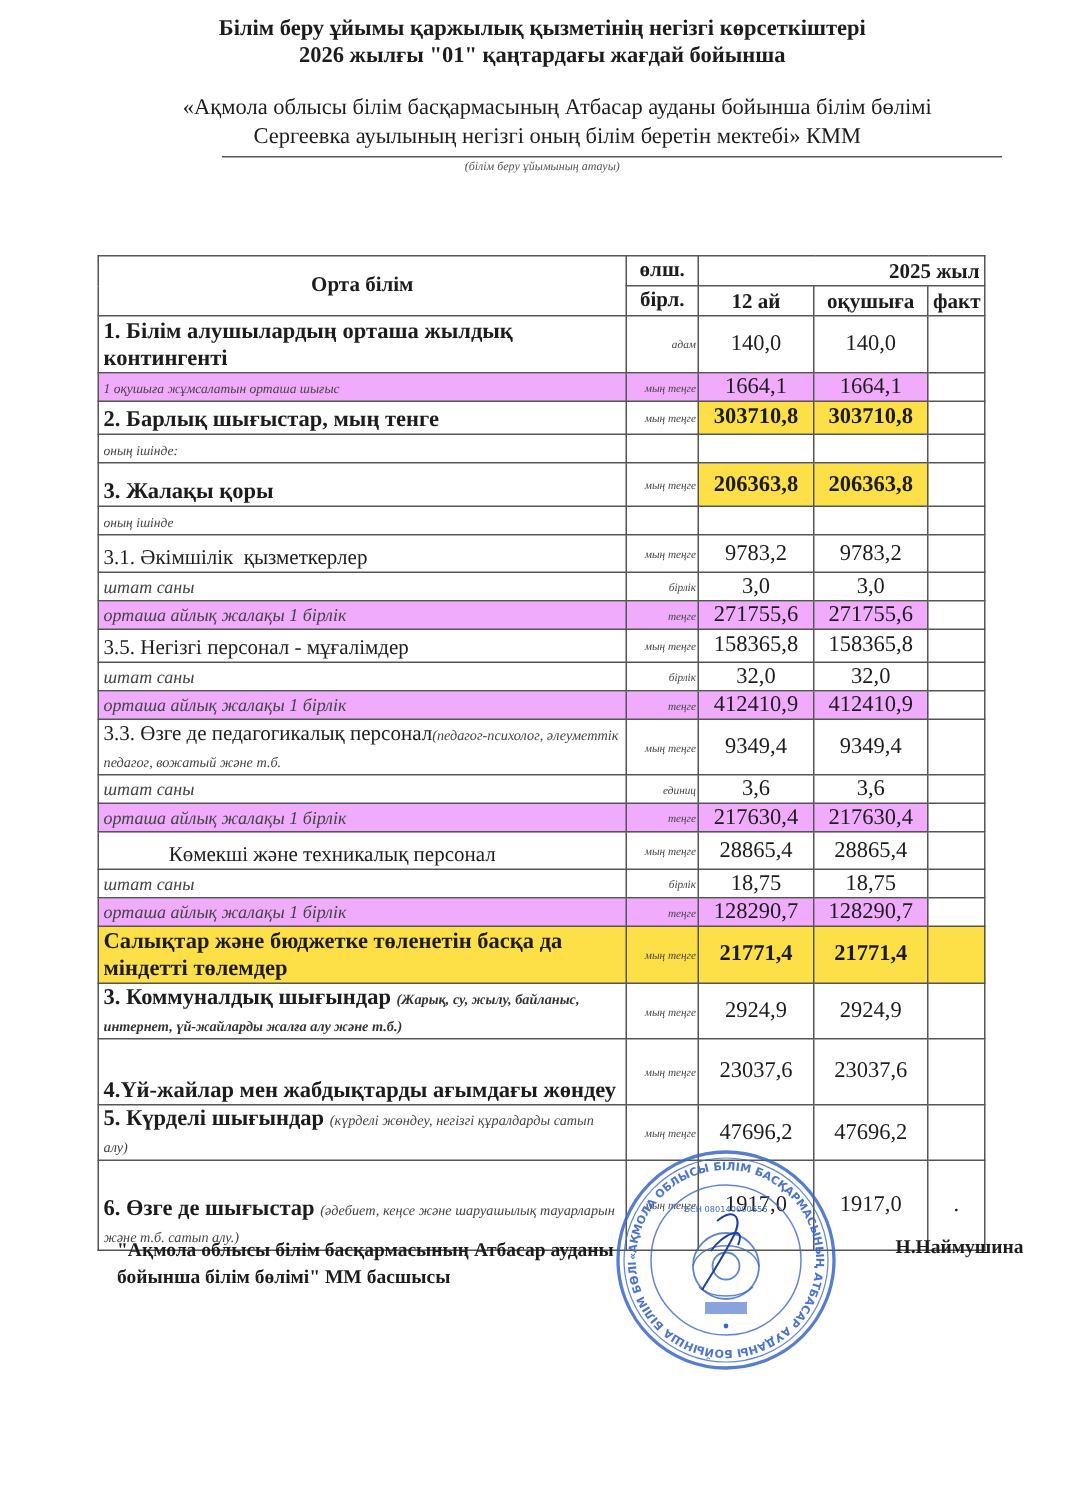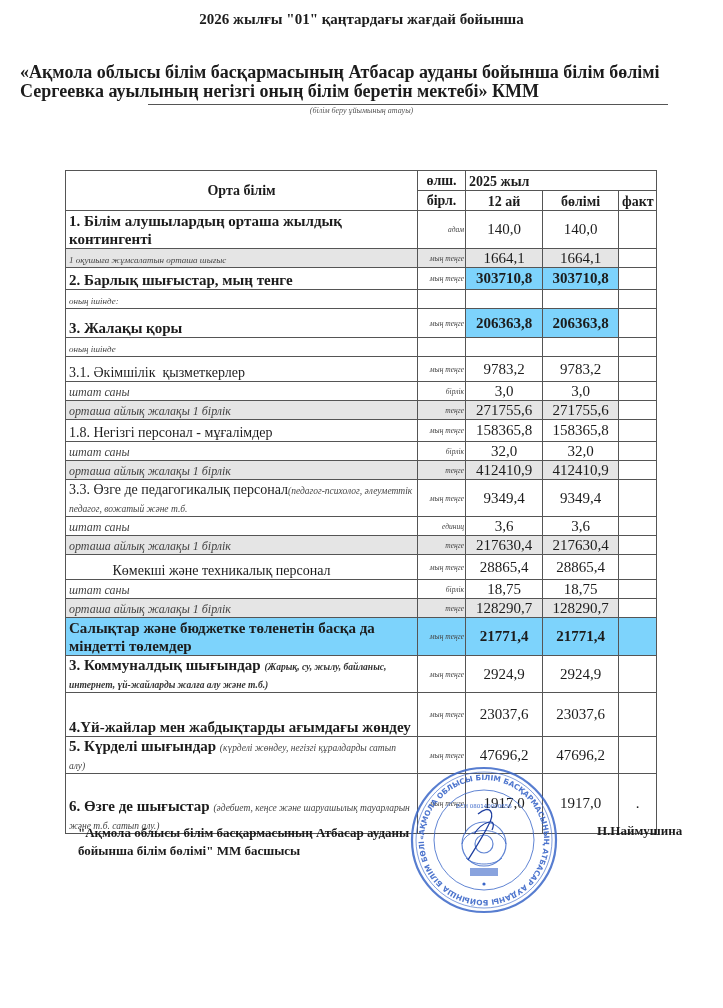--- a/index.html
+++ b/index.html
@@ -1,22 +1,22 @@
 <!DOCTYPE html>
 <html><head>
   <meta charset="utf-8">
   <style>
     html, body { margin: 0; padding: 0; background: #ffffff; }
     body { width: 723px; height: 1008px; position: relative; overflow: hidden;
            font-family: "Liberation Serif", "DejaVu Serif", serif; color: #1c1c1c; }
     .title { position: absolute; left: 0; width: 723px; text-align: center;
              font-weight: bold; font-size: 15px; line-height: 18px; }
     .t1 { top: 10px; }
-    .org { position: absolute; left: 20px; width: 703px; top: 63px; 
-           font-weight: bold; font-size: 18px; line-height: 19px; }
+    .org { position: absolute; left: 20px; width: 703px; top: 63px; text-align: center;
+           font-weight: normal; font-size: 15px; line-height: 19px; }
     .org-rule { position: absolute; left: 148px; width: 520px; top: 104px; border-top: 1px solid #555; }
     .org-caption { position: absolute; left: 0; width: 723px; top: 106px; text-align: center;
                    font-style: italic; font-size: 8px; color: #555; }
 
     table.main { position: absolute; left: 65px; top: 170px; width: 591px;
                  border-collapse: collapse; table-layout: fixed; padding-left: 28px; }
     table.main td, table.main th { border: 1px solid #555; padding: 0 3px; vertical-align: bottom; }
     col.c-name { width: 352px; }
     col.c-unit { width: 48px; }
     col.c-v1 { width: 77px; }
@@ -28,31 +28,32 @@
     .unit { font-style: italic; font-size: 7.5px; color: #444; text-align: right; vertical-align: middle !important;
             padding: 0 1px !important; line-height: 9px; }
     .num { text-align: center; font-size: 15px; vertical-align: middle !important; }
     .num.b { font-weight: bold; }
     .lbl-bold { font-weight: bold; font-size: 15px; }
     .lbl-reg { font-size: 14px; }
     .lbl-it { font-style: italic; font-size: 12px; color: #444; }
     .lbl-it-sm { font-style: italic; font-size: 9px; color: #444; }
     .sub-it { font-style: italic; font-weight: normal; font-size: 9.5px; color: #444; }
     .sub-it-b { font-style: italic; font-weight: bold; font-size: 9.5px; color: #333; }
-    .shade { background: #e5e5e5; }
-    .shade-l { background: #7dd3fc; }
+    .shade { background: #f0abfc; }
+    .shade-l { background: #fde047; }
 
     .footer-left { position: absolute; left: 78px; top: 824px; font-weight: bold; font-size: 13px; line-height: 18px; }
     .footer-right { position: absolute; left: 553px; top: 823px; font-weight: bold; font-size: 13px; padding-left: 44px; }
     .stamp { position: absolute; left: 408px; top: 764px; width: 152px; height: 152px; }
   </style>
 </head>
 <body>
 
 <div class="title t1">
+  <div>Білім беру ұйымы қаржылық қызметінің негізгі көрсеткіштері</div>
   <div>2026 жылғы "01" қаңтардағы жағдай бойынша</div>
 </div>
 
 <div class="org">
   <div>«Ақмола облысы білім басқармасының Атбасар ауданы бойынша білім бөлімі</div>
   <div>Сергеевка ауылының негізгі оның білім беретін мектебі» КММ</div>
 </div>
 <div class="org-rule"></div>
 <div class="org-caption">(білім беру ұйымының атауы)</div>
 
@@ -61,26 +62,26 @@
     <col class="c-name">
       <col class="c-unit">
       <col class="c-v1">
       <col class="c-v2">
       <col class="c-v3">
   </colgroup>
   <thead>
     <tr style="height:20px">
       <th class="hdr-name" rowspan="2">Орта білім</th>
       <th class="hdr-small">өлш.</th>
-      <th colspan="3" style="text-align:left">2025 жыл</th>
+      <th colspan="3" style="text-align:right">2025 жыл</th>
     </tr>
     <tr style="height:20px">
       <th class="hdr-small">бірл.</th>
       <th style="text-align:center">12 ай</th>
-      <th style="text-align:center">бөлімі</th>
+      <th style="text-align:center">оқушыға</th>
       <th style="text-align:left">факт</th>
     </tr>
   </thead>
   <tbody id="tbody">
       <tr style="height: 38px;">
         <td><span class="lbl-bold" style="white-space: pre-wrap;">1. Білім алушылардың орташа жылдық контингенті</span></td>
         <td class="unit">адам</td>
         <td class="num">140,0</td>
         <td class="num">140,0</td>
         <td class="num"></td>
@@ -135,21 +136,21 @@
         <td class="num"></td>
       </tr>
       <tr style="height: 19px;">
         <td class="shade"><span class="lbl-it" style="white-space: pre-wrap;">орташа айлық жалақы 1 бірлік</span></td>
         <td class="unit shade">теңге</td>
         <td class="num shade">271755,6</td>
         <td class="num shade">271755,6</td>
         <td class="num"></td>
       </tr>
       <tr style="height: 22px;">
-        <td><span class="lbl-reg" style="white-space: pre-wrap;">1.8. Негізгі персонал - мұғалімдер</span></td>
+        <td><span class="lbl-reg" style="white-space: pre-wrap;">3.5. Негізгі персонал - мұғалімдер</span></td>
         <td class="unit">мың теңге</td>
         <td class="num">158365,8</td>
         <td class="num">158365,8</td>
         <td class="num"></td>
       </tr>
       <tr style="height: 17px;">
         <td><span class="lbl-it" style="white-space: pre-wrap;">штат саны</span></td>
         <td class="unit">бірлік</td>
         <td class="num">32,0</td>
         <td class="num">32,0</td>

